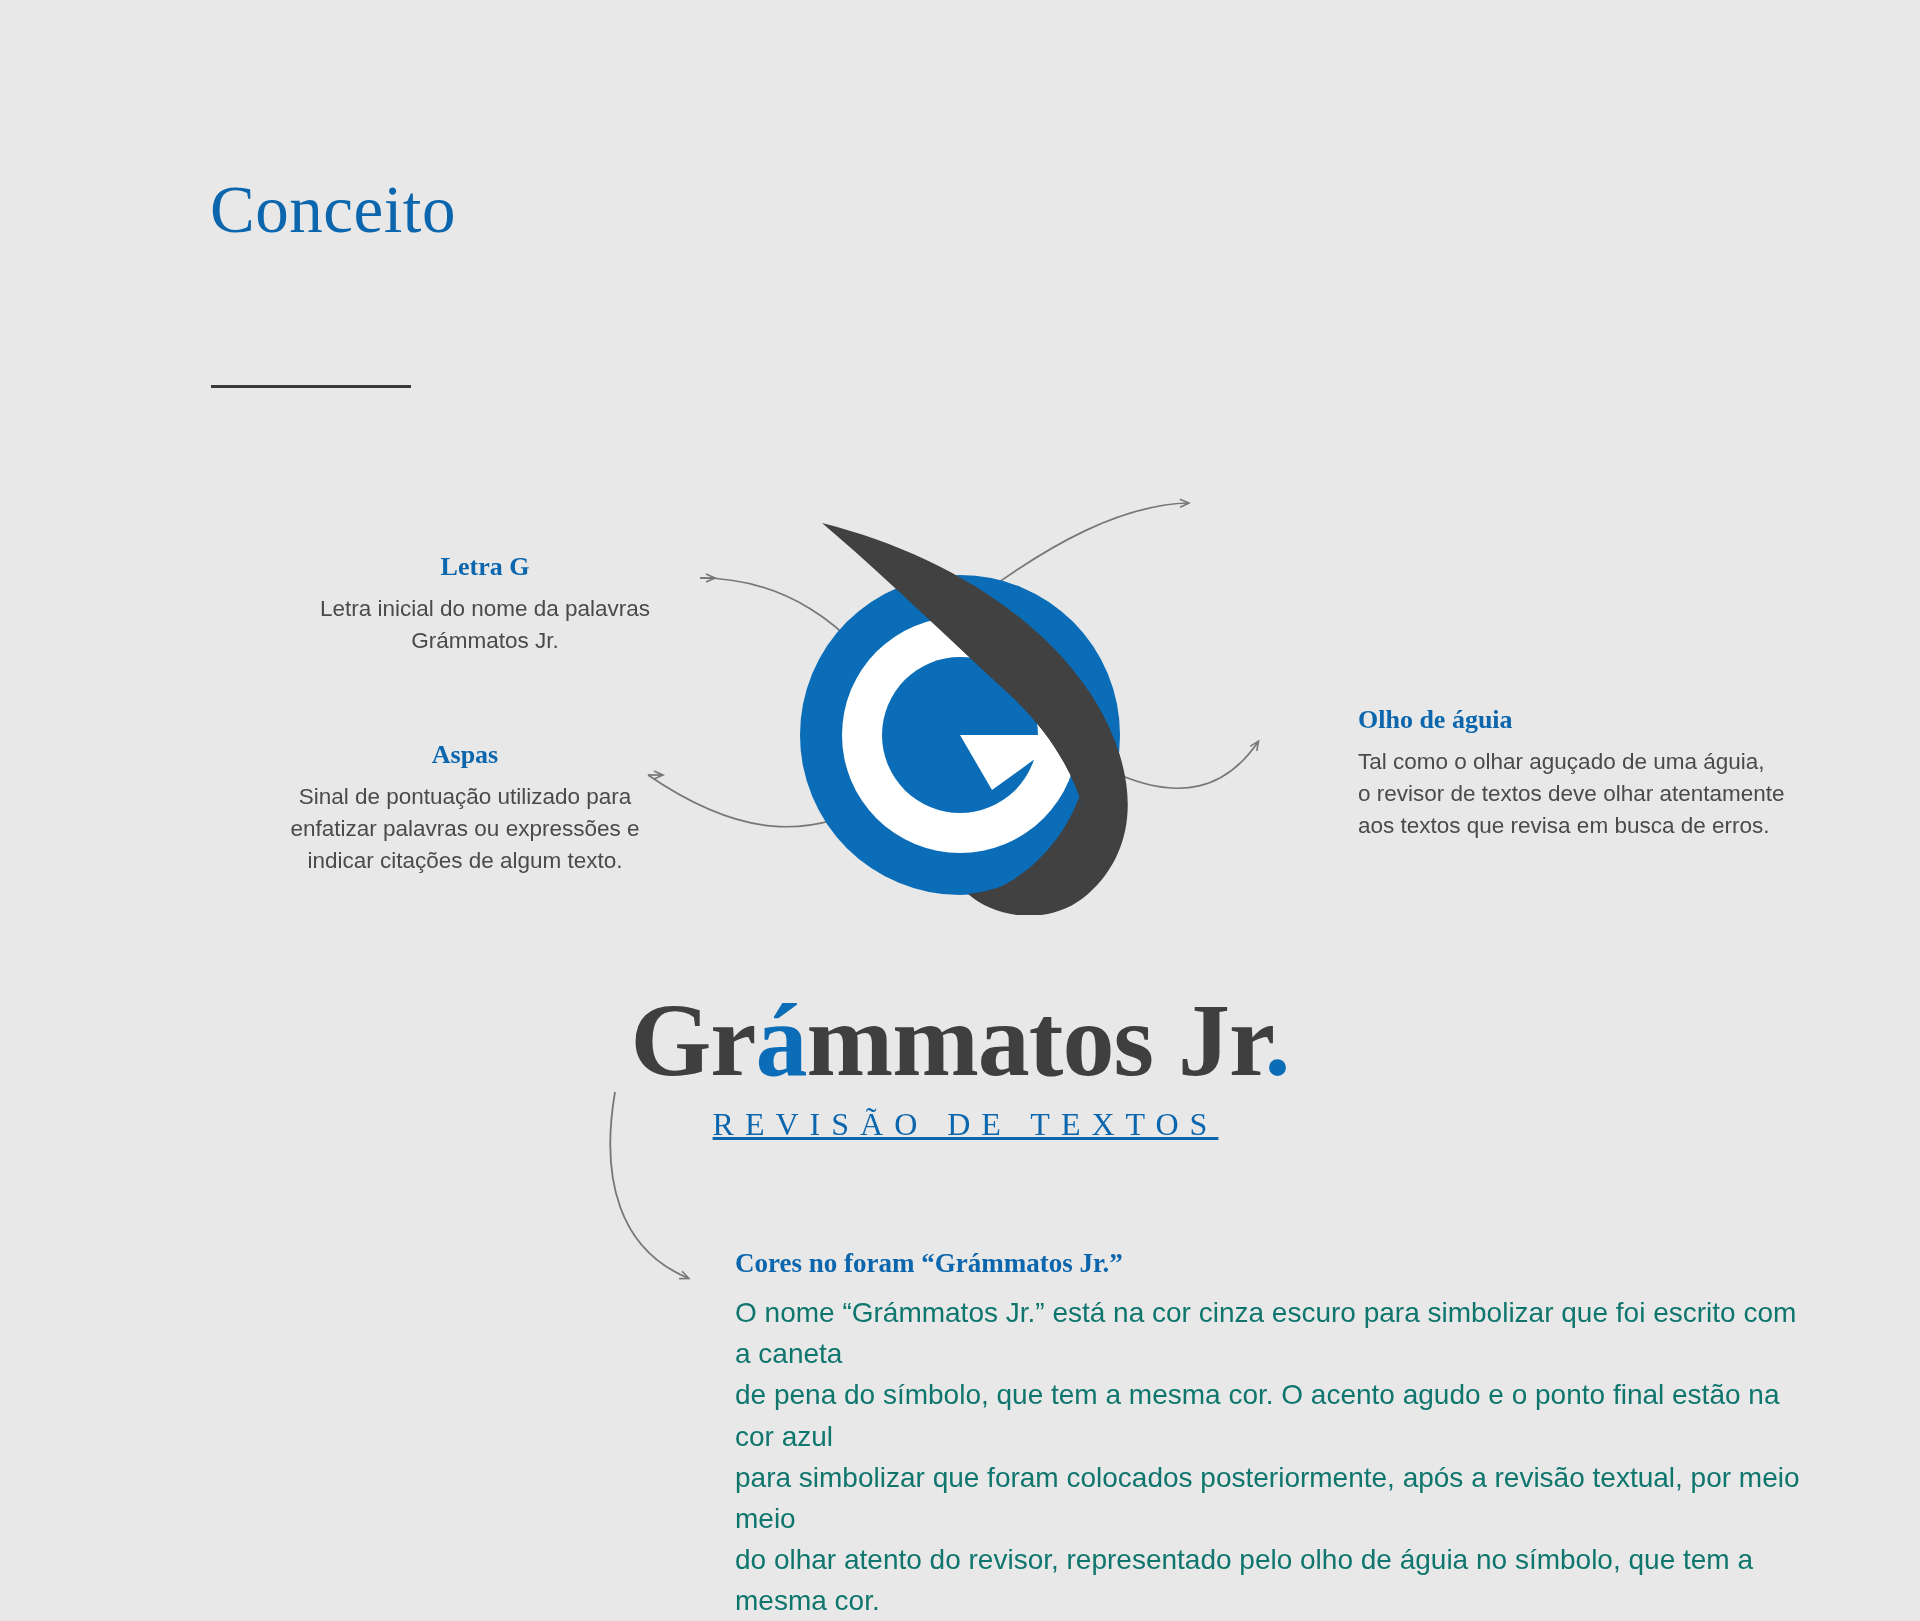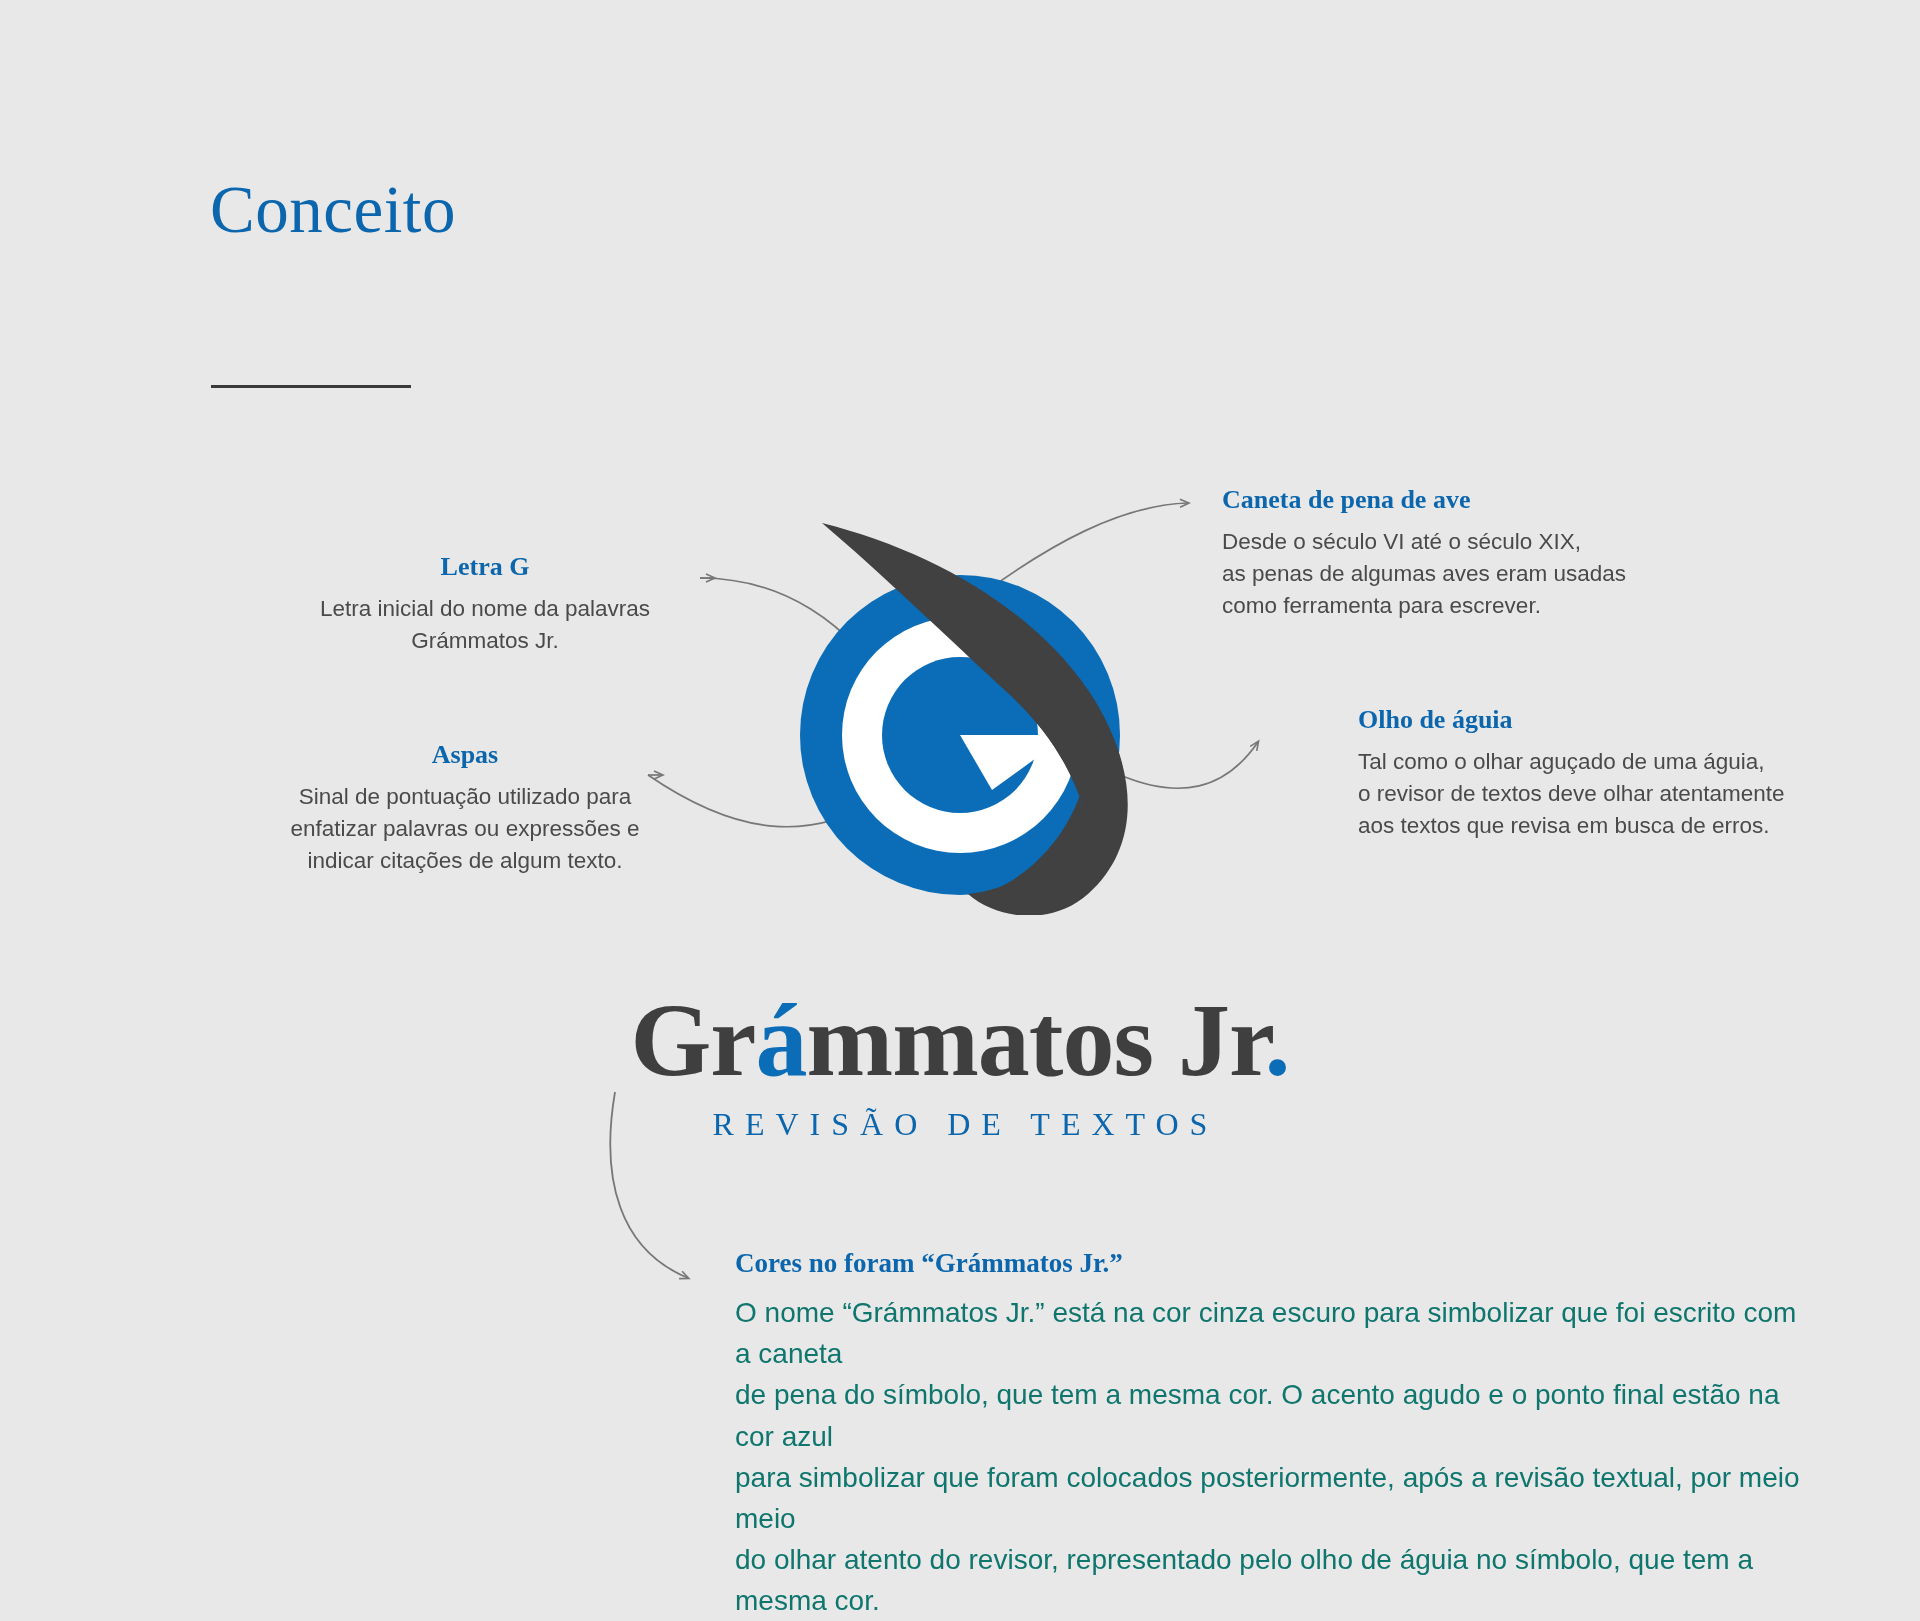--- a/index.html
+++ b/index.html
@@ -83,20 +83,21 @@
     position:relative;
   }
   #wordmark-text .accent-blue{color:#0b6db7;}
   #wordmark-tagline{
     margin-top:12px;
     font-family:"Liberation Serif", serif;
     font-size:32px;
     letter-spacing:11px;
     color:#0b66ad;
     padding-left:11px;
+    text-decoration:underline;
   }
 </style>
 </head>
 <body>
 
 <div class="stage">
 
   <div id="page-title">Conceito</div>
   <div id="title-rule"></div>
 
@@ -162,26 +163,20 @@
 Grámmatos Jr.</div>
   </div>
 
   <div class="callout align-right" id="callout-aspas">
     <div class="c-title">Aspas</div>
     <div class="c-body">Sinal de pontuação utilizado para
 enfatizar palavras ou expressões e
 indicar citações de algum texto.</div>
   </div>
 
-  <div class="callout align-left" id="callout-caneta">
-    <div class="c-title">Caneta de pena de ave</div>
-    <div class="c-body">Desde o século VI até o século XIX,
-as penas de algumas aves eram usadas
-como ferramenta para escrever.</div>
-  </div>
 
   <div class="callout align-left" id="callout-olho">
     <div class="c-title">Olho de águia</div>
     <div class="c-body">Tal como o olhar aguçado de uma águia,
 o revisor de textos deve olhar atentamente
 aos textos que revisa em busca de erros.</div>
   </div>
 
   <div class="callout align-left" id="callout-cores">
     <div class="c-title">Cores no foram “Grámmatos Jr.”</div>

